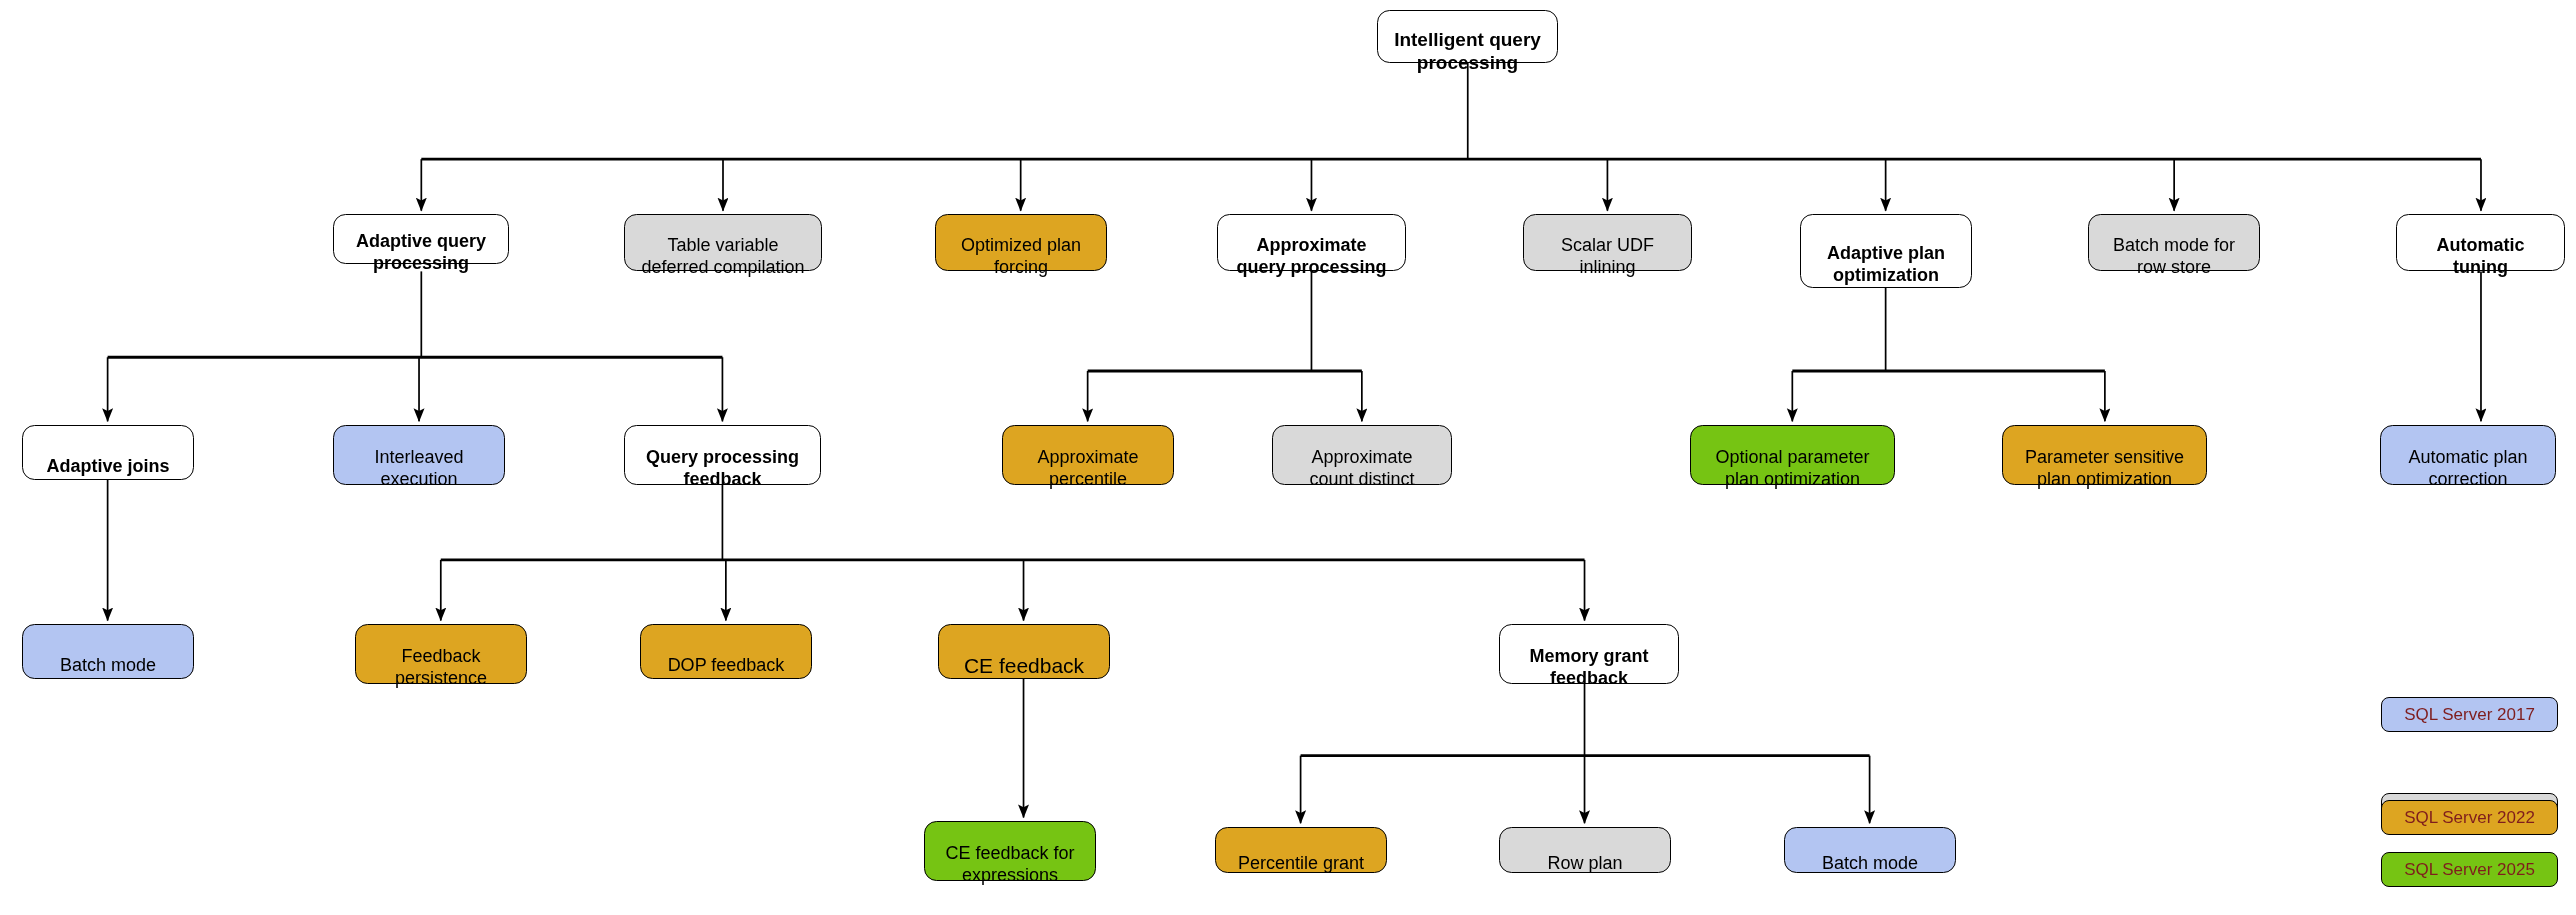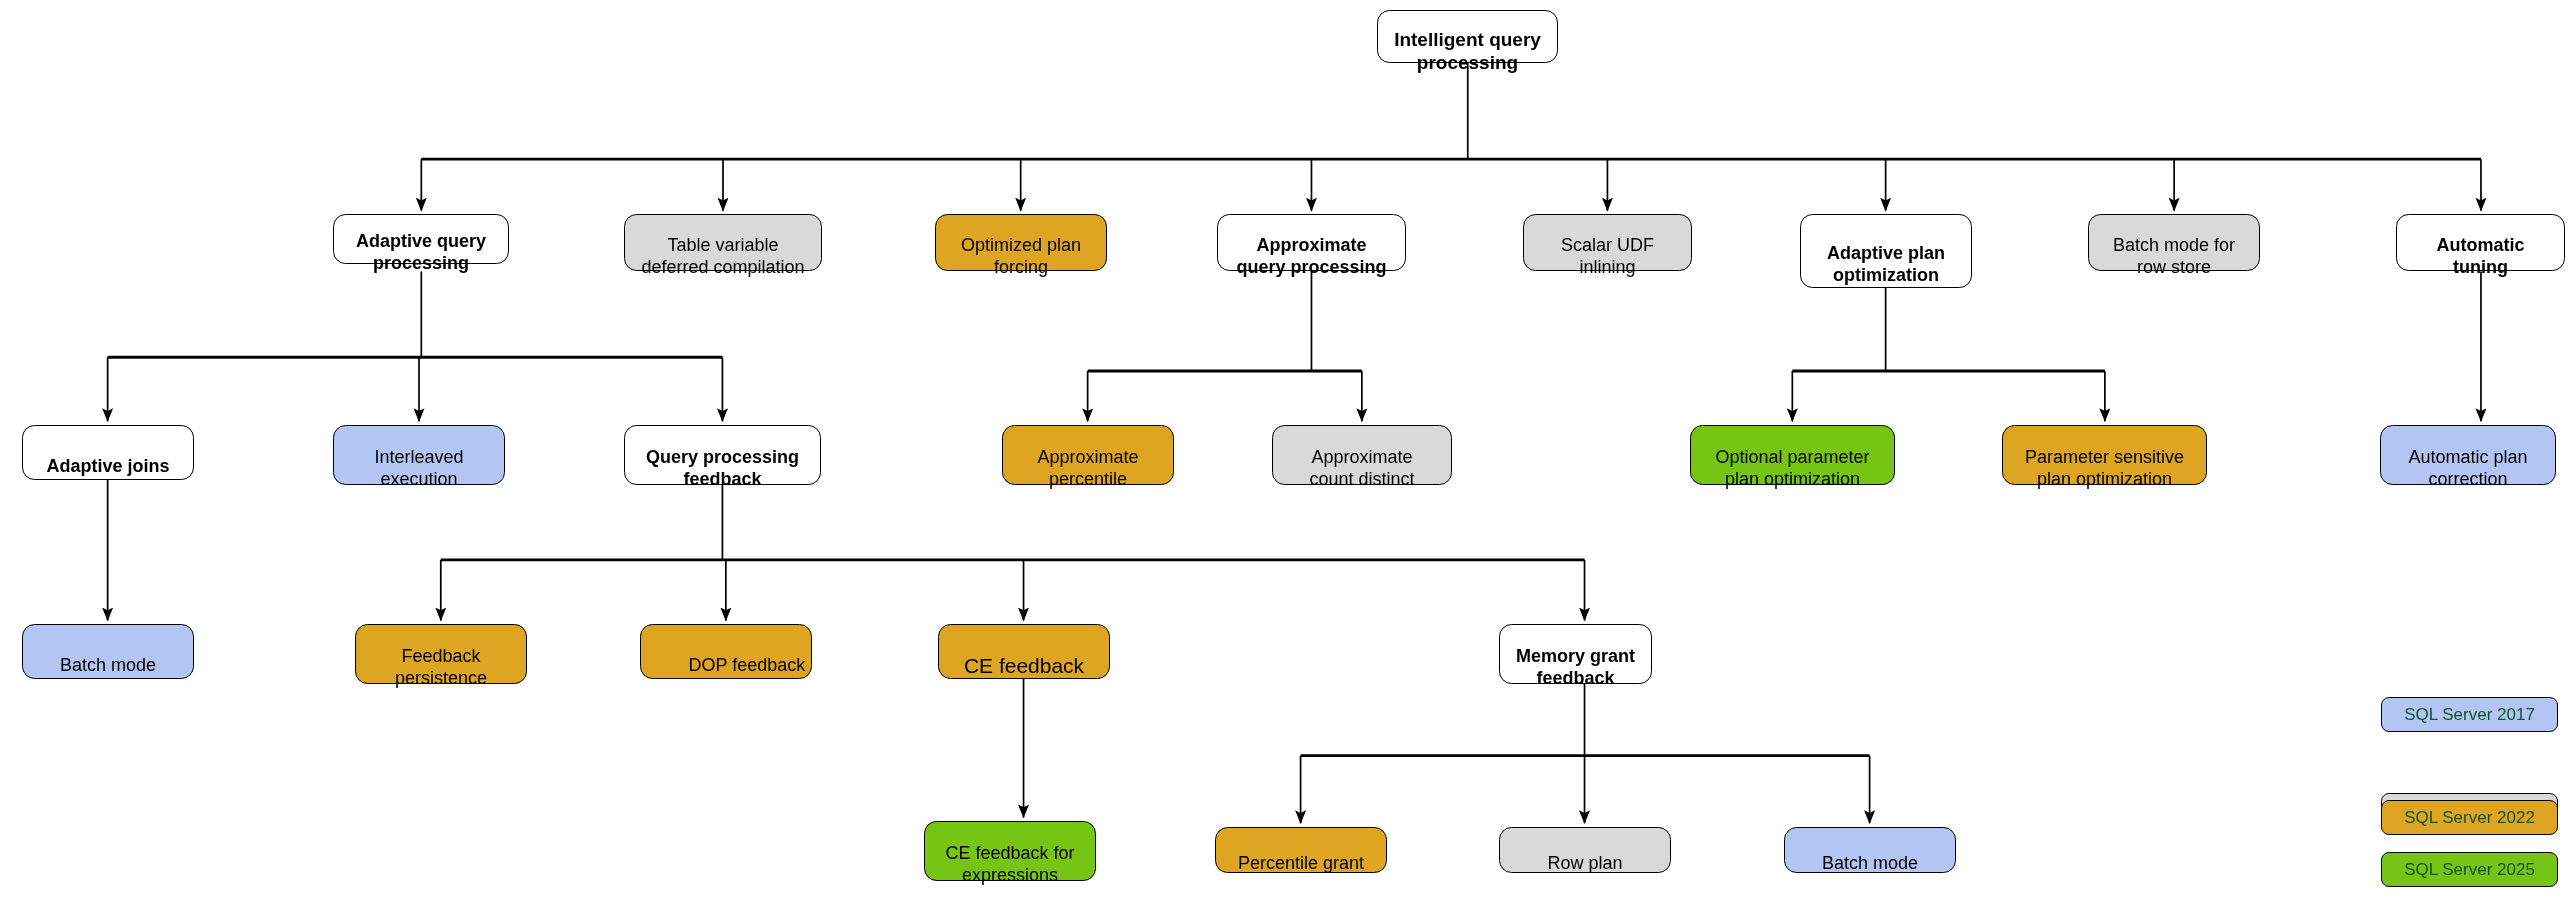--- a/index.html
+++ b/index.html
@@ -12,21 +12,21 @@
         text-align:center;color:#000000;line-height:1.22;padding:2.3px 5.7px;}
   .node .lbl{display:block;white-space:pre-line;margin-top:28px;}
   .n-white{background:#ffffff;}
   .n-gray{background:#d9d9d9;}
   .n-amber{background:#dda521;}
   .n-blue{background:#b3c5f2;}
   .n-green{background:#76c413;}
   .bold .lbl{font-weight:bold;}
   .legend-item{position:absolute;box-sizing:border-box;border:1.7px solid #000000;
         border-radius:8px;display:flex;align-items:center;justify-content:center;
-        text-align:center;color:#14532d;font-size:17px;}
+        text-align:center;color:#7f1d1d;font-size:17px;}
 </style>
 </head>
 <body>
 
 <div id="canvas">
   <svg id="edges" viewBox="0 0 4500 1600">
     <defs>
       <marker id="arrow" markerWidth="9" markerHeight="9" refX="7.6" refY="3.2" orient="auto" markerUnits="strokeWidth">
         <path d="M0,0 L8,3.2 L0,6.4 L1.6,3.2 z" fill="#000000"></path>
       </marker>
@@ -139,27 +139,27 @@
         <span class="lbl">Automatic plan
 correction</span>
       </div>
       <div class="node n-blue" style="left: 22px; top: 624px; width: 172px; height: 55px; font-size: 18px;">
         <span class="lbl">Batch mode</span>
       </div>
       <div class="node n-amber" style="left: 355px; top: 624px; width: 172px; height: 60px; font-size: 18px;">
         <span class="lbl">Feedback
 persistence</span>
       </div>
-      <div class="node n-amber" style="left: 640px; top: 624px; width: 172px; height: 55px; font-size: 18px; justify-content: flex-end;">
+      <div class="node n-amber" style="left: 640px; top: 624px; width: 172px; height: 55px; font-size: 18px;">
         <span class="lbl">DOP feedback</span>
       </div>
       <div class="node n-amber" style="left: 938px; top: 624px; width: 172px; height: 55px; font-size: 21px;">
         <span class="lbl">CE feedback</span>
       </div>
-      <div class="node n-white bold" style="left: 1499px; top: 624px; width: 153px; height: 60px; font-size: 18px;">
+      <div class="node n-white bold" style="left: 1499px; top: 624px; width: 180px; height: 60px; font-size: 18px;">
         <span class="lbl">Memory grant
 feedback</span>
       </div>
       <div class="node n-green" style="left: 924px; top: 821px; width: 172px; height: 60px; font-size: 18px;">
         <span class="lbl">CE feedback for
 expressions</span>
       </div>
       <div class="node n-amber" style="left: 1215px; top: 827px; width: 172px; height: 46px; font-size: 18px;">
         <span class="lbl">Percentile grant</span>
       </div>

